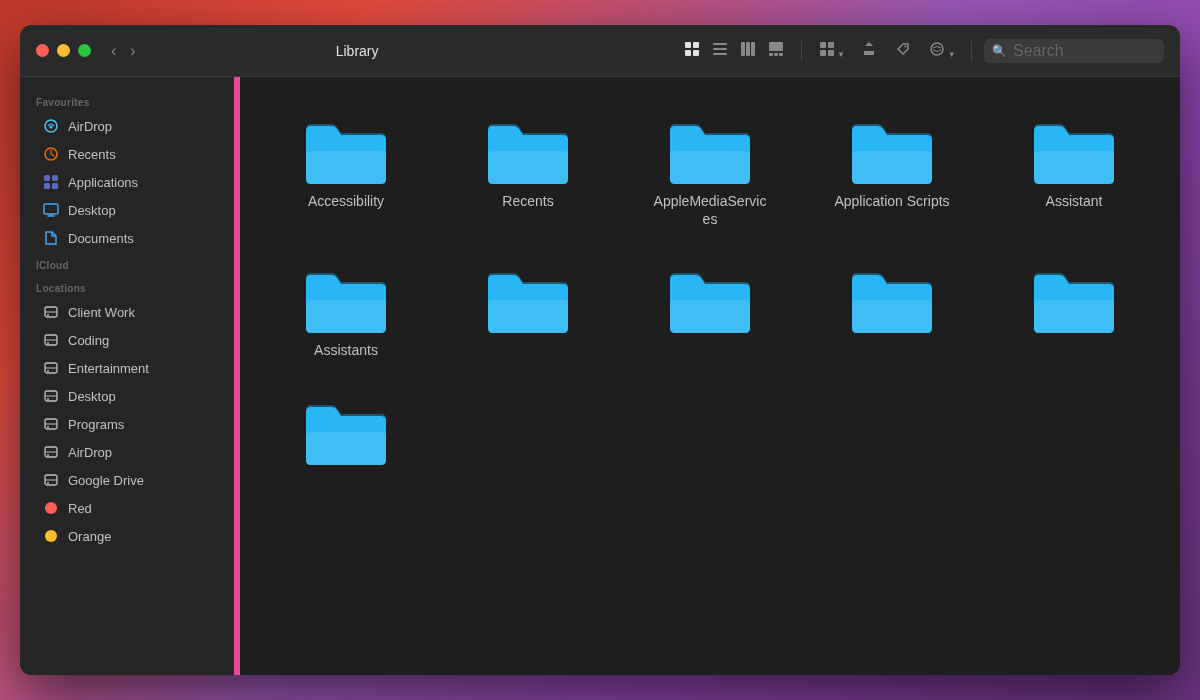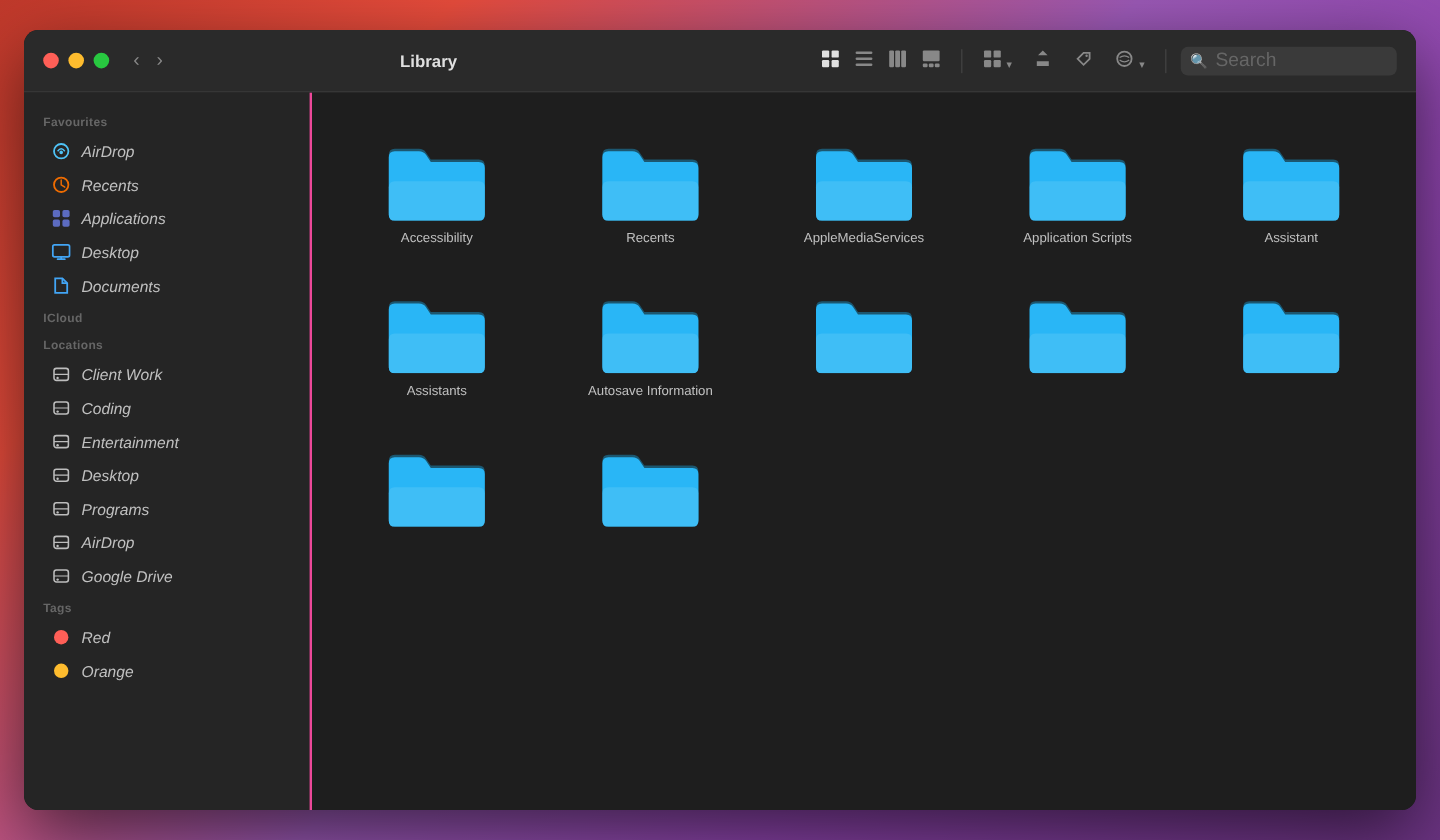--- a/index.html
+++ b/index.html
@@ -54,21 +54,21 @@
     .nav-btn {
       background: none;
       border: none;
       color: #888;
       font-size: 16px;
       cursor: pointer;
       padding: 2px 4px;
     }
     .window-title {
       font-size: 14px;
-      font-weight: 700;
+      font-weight: 400;
       color: #e0e0e0;
       flex: 1;
       text-align: center;
       margin-left: -120px;
     }
     .toolbar-right {
       display: flex;
       align-items: center;
       gap: 8px;
       margin-left: auto;
@@ -120,23 +120,23 @@
       outline: none;
       width: 140px;
     }
     .search-input::placeholder { color: #666; }
     .body {
       display: flex;
       flex: 1;
       overflow: hidden;
     }
     .sidebar {
-      width: 240px;
+      width: 220px;
       background: #252525;
-      border-right: 2px solid #ec4899;
+      border-right: 6px solid #ec4899;
       padding: 12px 0;
       overflow-y: auto;
       flex-shrink: 0;
     }
     .sidebar::-webkit-scrollbar { width: 4px; }
     .sidebar::-webkit-scrollbar-thumb { background: #444; border-radius: 2px; }
     .sidebar-section-label {
       font-size: 10px;
       font-weight: 600;
       color: #666;
@@ -147,21 +147,20 @@
     .sidebar-item {
       display: flex;
       align-items: center;
       gap: 8px;
       padding: 5px 16px;
       cursor: pointer;
       border-radius: 6px;
       margin: 0 6px;
       color: #c0c0c0;
       font-size: 13px;
-      font-style: italic;
     }
     .sidebar-icon {
       width: 18px;
       height: 18px;
       display: flex;
       align-items: center;
       justify-content: center;
       font-size: 14px;
       flex-shrink: 0;
     }
@@ -198,21 +197,21 @@
     .folder-icon {
       width: 90px;
       height: 75px;
       position: relative;
     }
     .folder-svg {
       width: 100%;
       height: 100%;
     }
     .folder-label {
-      font-size: 11px;
+      font-size: 14px;
       color: #c0c0c0;
       text-align: center;
       max-width: 120px;
       word-break: break-word;
       line-height: 1.3;
     }
   </style>
 </head>
 <body>
 
@@ -419,21 +418,20 @@
         <span class="sidebar-icon icon-hdd">
           <svg width="16" height="16" viewBox="0 0 16 16" fill="none">
             <rect x="2" y="3" width="12" height="10" rx="2" stroke="#bdbdbd" stroke-width="1.3"></rect>
             <line x1="2" y1="8" x2="14" y2="8" stroke="#bdbdbd" stroke-width="1"></line>
             <circle cx="5" cy="11" r="1" fill="#bdbdbd"></circle>
           </svg>
         </span>
         <span>Google Drive</span>
       </div>
 
-      <div class="sidebar-section-label">Tags</div>
       <div class="sidebar-item">
         <span class="sidebar-icon">
           <span class="icon-tag" style="background:#ff5f57; display:inline-block; width:12px; height:12px; border-radius:50%;"></span>
         </span>
         <span>Red</span>
       </div>
       <div class="sidebar-item">
         <span class="sidebar-icon">
           <span class="icon-tag" style="background:#febc2e; display:inline-block; width:12px; height:12px; border-radius:50%;"></span>
         </span>
@@ -505,30 +503,20 @@
             <svg viewBox="0 0 90 75" class="folder-svg">
               <path d="M5 20 Q5 15 10 15 L30 15 Q34 15 36 18 L40 24 L80 24 Q85 24 85 29 L85 68 Q85 73 80 73 L10 73 Q5 73 5 68 Z" fill="#1a8fc1" opacity="0.5"></path>
               <path d="M5 22 Q5 17 10 17 L30 17 Q34 17 36 20 L40 26 L80 26 Q85 26 85 31 L85 70 Q85 75 80 75 L10 75 Q5 75 5 70 Z" fill="#29b6f6"></path>
               <path d="M15 42 L80 42 Q85 42 85 47 L85 70 Q85 75 80 75 L10 75 Q5 75 5 70 L5 47 Q5 42 10 42 Z" fill="#4fc3f7" opacity="0.6"></path>
             </svg>
           </div>
           <span class="folder-label">Assistants</span>
         </div>
 
 
-        <div class="folder-item">
-          <div class="folder-icon">
-            <svg viewBox="0 0 90 75" class="folder-svg">
-              <path d="M5 20 Q5 15 10 15 L30 15 Q34 15 36 18 L40 24 L80 24 Q85 24 85 29 L85 68 Q85 73 80 73 L10 73 Q5 73 5 68 Z" fill="#1a8fc1" opacity="0.5"></path>
-              <path d="M5 22 Q5 17 10 17 L30 17 Q34 17 36 20 L40 26 L80 26 Q85 26 85 31 L85 70 Q85 75 80 75 L10 75 Q5 75 5 70 Z" fill="#29b6f6"></path>
-              <path d="M15 42 L80 42 Q85 42 85 47 L85 70 Q85 75 80 75 L10 75 Q5 75 5 70 L5 47 Q5 42 10 42 Z" fill="#4fc3f7" opacity="0.6"></path>
-            </svg>
-          </div>
-          <span class="folder-label">Autosave Information</span>
-        </div>
 
 
         <div class="folder-item">
           <div class="folder-icon">
             <svg viewBox="0 0 90 75" class="folder-svg">
               <path d="M5 20 Q5 15 10 15 L30 15 Q34 15 36 18 L40 24 L80 24 Q85 24 85 29 L85 68 Q85 73 80 73 L10 73 Q5 73 5 68 Z" fill="#1a8fc1" opacity="0.5"></path>
               <path d="M5 22 Q5 17 10 17 L30 17 Q34 17 36 20 L40 26 L80 26 Q85 26 85 31 L85 70 Q85 75 80 75 L10 75 Q5 75 5 70 Z" fill="#29b6f6"></path>
               <path d="M15 42 L80 42 Q85 42 85 47 L85 70 Q85 75 80 75 L10 75 Q5 75 5 70 L5 47 Q5 42 10 42 Z" fill="#4fc3f7" opacity="0.6"></path>
             </svg>
           </div>

